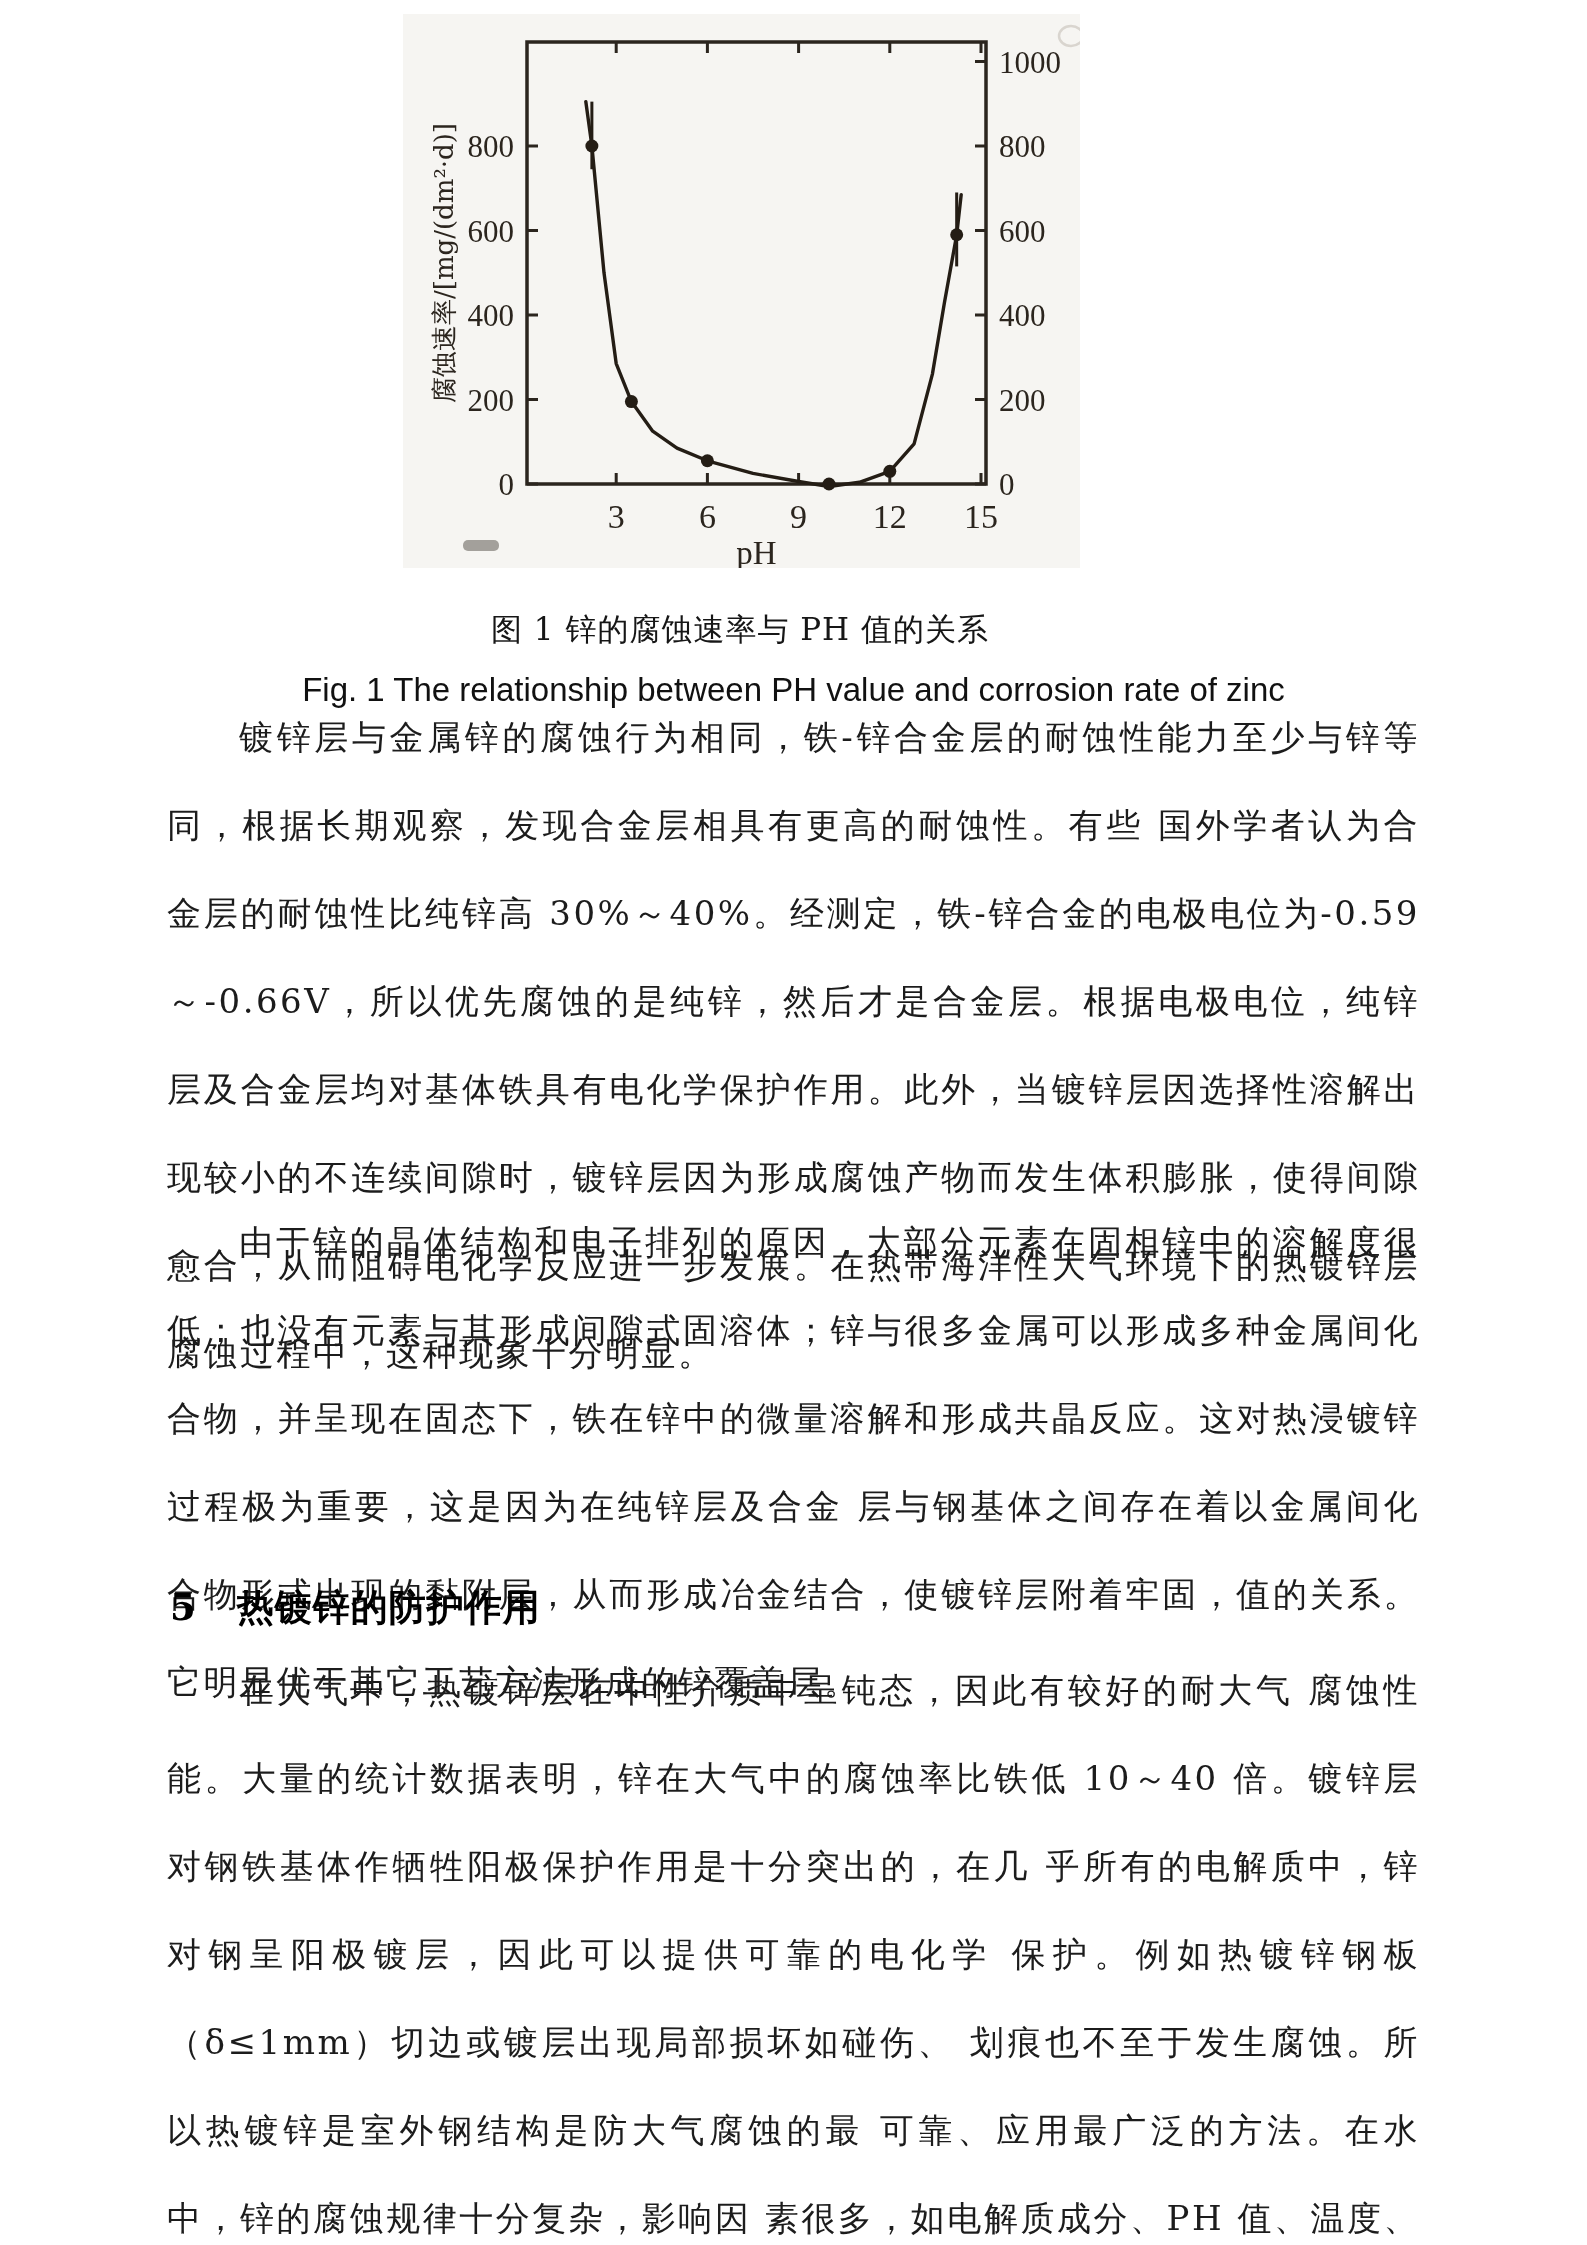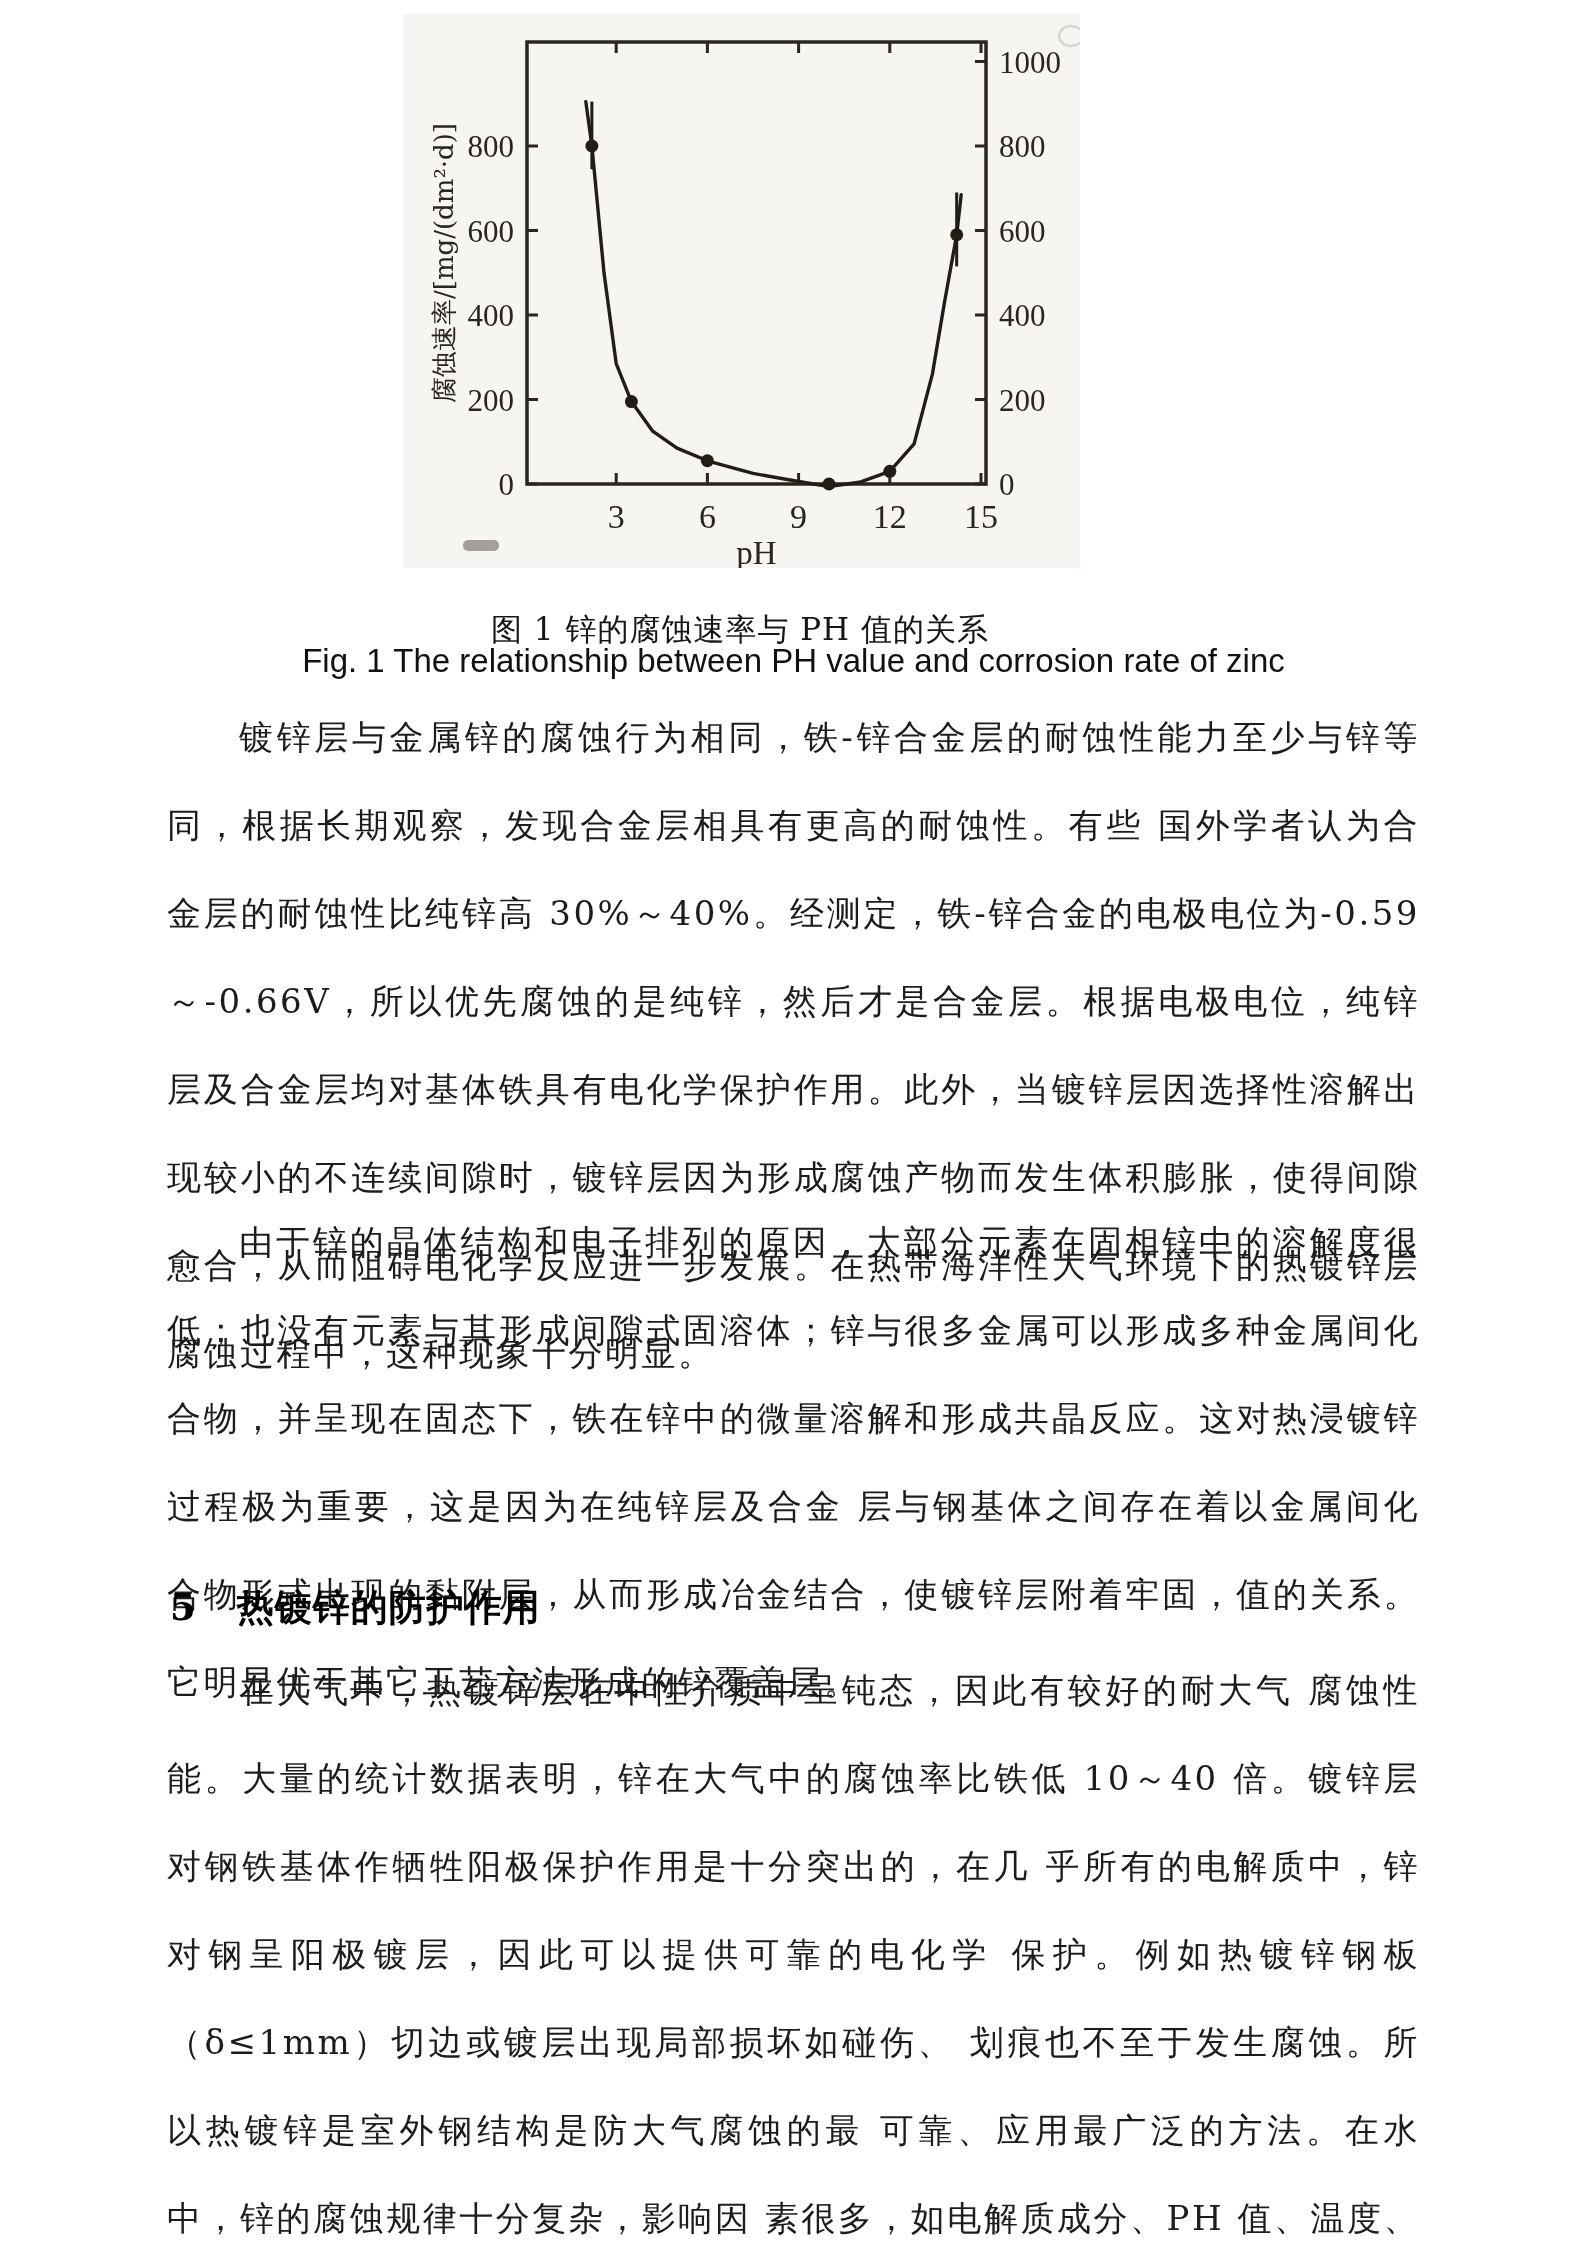--- a/index.html
+++ b/index.html
@@ -21,21 +21,21 @@
   .tick-y { font:31px "Liberation Serif","DejaVu Serif",serif; fill:#2b251e; }
   .tick-x { font:34px "Liberation Serif","DejaVu Serif",serif; fill:#2b251e; }
   .axis-label-y { font:26px "DejaVu Serif","Liberation Serif",serif; fill:#2b251e; }
   .axis-label-x { font:33px "Liberation Serif","DejaVu Serif",serif; fill:#2b251e; }
   .caption-zh {
     position:absolute; top:584px; left:0; width:1480px;
     text-align:center;
     font-size:31px; letter-spacing:1px; color:#161616;margin-top:25px;
   }
   .caption-en {
-    position:absolute; top:642px; left:0; width:1587px;
+    position:absolute; top:671px; left:0; width:1587px;
     text-align:center;
     font-family:"Liberation Sans","DejaVu Sans",sans-serif;
     font-size:33px; color:#111;
   }
   .body-par {
     position:absolute; left:167px; width:1253px;
     margin:0;
     font-size:34px; line-height:88px;
     letter-spacing:2.5px;
     text-align:justify;

